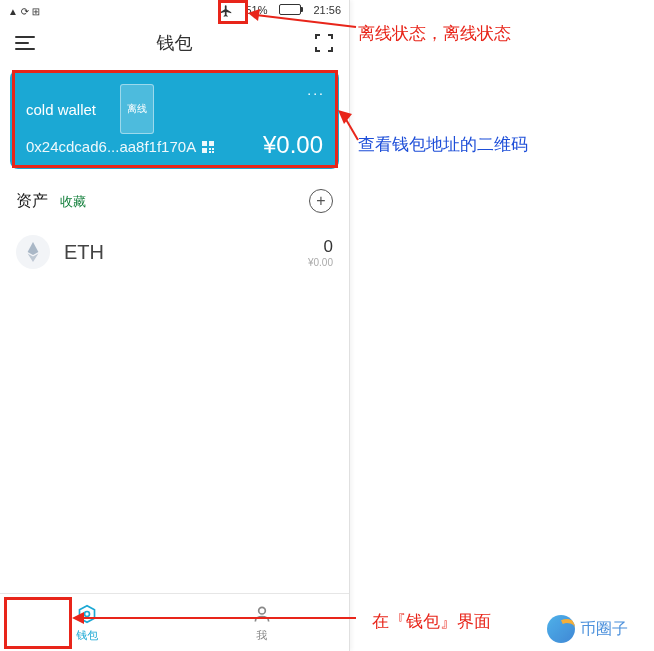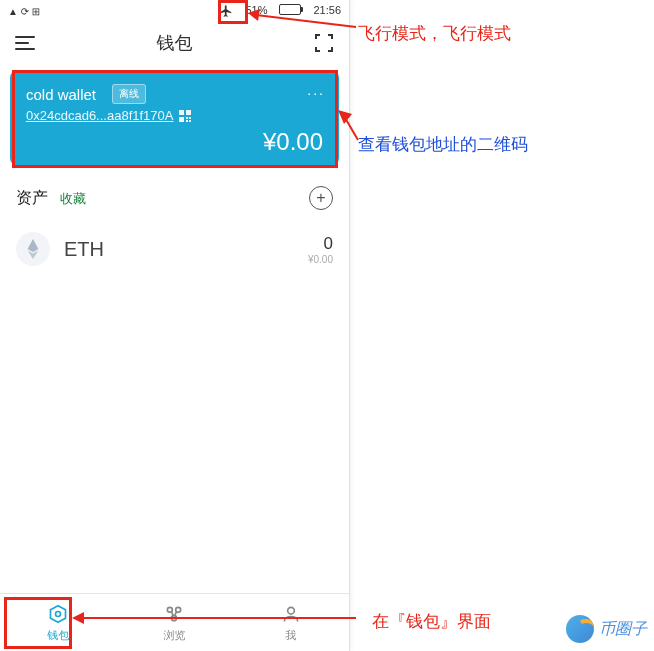--- a/index.html
+++ b/index.html
@@ -14,26 +14,26 @@
     .battery-icon::after { content: ""; position: absolute; right: -3px; top: 2px; width: 2px; height: 5px; background: #333; border-radius: 0 1px 1px 0; }
     .battery-fill { background: #333; height: 100%; width: 55%; }
     
     
     .app-header { height: 42px; display: flex; align-items: center; justify-content: space-between; padding: 0 14px; }
     .menu-icon, .scan-icon { width: 22px; height: 22px; display: flex; align-items: center; justify-content: center; }
     .header-title { font-size: 18px; color: #333; }
     
     
     .wallet-card { margin: 6px 10px 14px 10px; background: #1ba8d4; border-radius: 8px; padding: 14px 16px; color: #fff; min-height: 96px; position: relative; }
-    .wallet-row1 { display: flex; align-items: center; gap: 16px; }
+    .wallet-row1 { display: flex; align-items: center; gap: 24px; }
     .wallet-name { font-size: 15px; }
-    .offline-badge { background: rgba(255,255,255,0.22); padding: 2px 6px; border-radius: 3px; font-size: 10px; border: 1px solid rgba(255,255,255,0.45); }
+    .offline-badge { background: rgba(255,255,255,0.22); padding: 17px 6px; border-radius: 3px; font-size: 10px; border: 1px solid rgba(255,255,255,0.45); }
     .wallet-more { position: absolute; right: 14px; top: 12px; letter-spacing: 2px; font-size: 14px; }
     .wallet-addr-row { display: flex; align-items: center; gap: 6px; margin-top: 4px; }
-    .wallet-addr { font-size: 13px; opacity: 0.92; text-decoration: underline; }
+    .wallet-addr { font-size: 15px; opacity: 0.92; }
     .qr-mini { opacity: 0.92; }
     .wallet-balance { position: absolute; right: 16px; bottom: 10px; font-size: 24px; font-weight: 300; }
     
     
     .asset-header { display: flex; align-items: center; justify-content: space-between; padding: 6px 16px 12px 16px; }
     .asset-tabs { display: flex; gap: 12px; align-items: baseline; }
     .asset-tab-active { font-size: 16px; color: #222; font-weight: 500; }
     .asset-tab-inactive { font-size: 13px; color: #15803d; }
     .add-btn { width: 24px; height: 24px; border: 1.5px solid #555; border-radius: 50%; display: flex; align-items: center; justify-content: center; font-size: 16px; color: #555; }
     
@@ -50,21 +50,21 @@
     .tab-item.active { color: #1ba8d4; }
     .tab-icon { width: 22px; height: 22px; display: flex; align-items: center; justify-content: center; }
     
     
     .red-box { position: absolute; border: 3px solid #e8251a; pointer-events: none; }
     .red-arrow { position: absolute; pointer-events: none; }
     .annotation-text { position: absolute; color: #e8251a; font-size: 17px; }
     .annotation-text.blue { color: #1d4ed8; }
     
     
-    .watermark { position: absolute; right: 7px; bottom: 8px; display: flex; align-items: center; gap: 5px; color: #3985d8; font-size: 16px; opacity: 0.9; font-style: italic; }
+    .watermark { position: absolute; right: 26px; bottom: 8px; display: flex; align-items: center; gap: 5px; color: #3985d8; font-size: 16px; opacity: 0.9; }
     .watermark-circle { width: 28px; height: 28px; border-radius: 50%; background: linear-gradient(135deg, #3ca9e8, #2b7bd0); position: relative; overflow: hidden; }
     .watermark-circle::after { content: ""; position: absolute; right: -6px; top: 4px; width: 20px; height: 20px; border-radius: 50%; border: 4px solid #f5a623; border-left-color: transparent; border-bottom-color: transparent; transform: rotate(20deg); }
   </style>
 </head>
 <body>
 
 <div class="phone">
 
   <div class="status-bar">
     <div class="status-left">▲ ⟳ ⊞</div>
@@ -143,32 +143,20 @@
         <svg width="20" height="20" viewBox="0 0 24 24" fill="none" stroke="#1ba8d4" stroke-width="2">
             <path d="M12 2 L3 7v10l9 5 9-5V7z"></path>
             <circle cx="12" cy="12" r="3"></circle>
           </svg>
       </div>
       <span>钱包</span>
     </div>
     <div class="tab-item">
       <div class="tab-icon">
         <svg width="20" height="20" viewBox="0 0 24 24" fill="none" stroke="#888" stroke-width="2">
-            <circle cx="7" cy="7" r="3"></circle>
-            <circle cx="17" cy="7" r="3"></circle>
-            <circle cx="12" cy="17" r="3"></circle>
-            <line x1="9" y1="9" x2="11" y2="14"></line>
-            <line x1="15" y1="9" x2="13" y2="14"></line>
-          </svg>
-      </div>
-      <span>浏览</span>
-    </div>
-    <div class="tab-item">
-      <div class="tab-icon">
-        <svg width="20" height="20" viewBox="0 0 24 24" fill="none" stroke="#888" stroke-width="2">
             <circle cx="12" cy="8" r="4"></circle>
             <path d="M4 21c0-4 4-6 8-6s8 2 8 6"></path>
           </svg>
       </div>
       <span>我</span>
     </div>
   </div>
 </div>
 
 <div class="red-box" style="left:218px; top:0px; width:30px; height:24px;"></div>
@@ -183,20 +171,20 @@
 </svg>
 <svg class="red-arrow" style="left:338px; top:110px;" width="24" height="34">
   <line x1="20" y1="30" x2="6" y2="6" stroke="#e8251a" stroke-width="2"></line>
   <polygon points="0,0 14,4 6,14" fill="#e8251a"></polygon>
 </svg>
 <svg class="red-arrow" style="left:72px; top:608px;" width="286" height="20">
   <line x1="284" y1="10" x2="8" y2="10" stroke="#e8251a" stroke-width="2"></line>
   <polygon points="0,10 12,4 12,16" fill="#e8251a"></polygon>
 </svg>
 
-<div class="annotation-text" style="left:358px; top:22px;">飞行模式，飞行模式</div>
+<div class="annotation-text" style="left:358px; top:22px;">离线状态，离线状态</div>
 <div class="annotation-text blue" style="left:358px; top:133px;">查看钱包地址的二维码</div>
 <div class="annotation-text" style="left:372px; top:610px;">在『钱包』界面</div>
 
 <div class="watermark">
   <div class="watermark-circle"></div>
   <span>币圈子</span>
 </div>
 
 </body></html>

